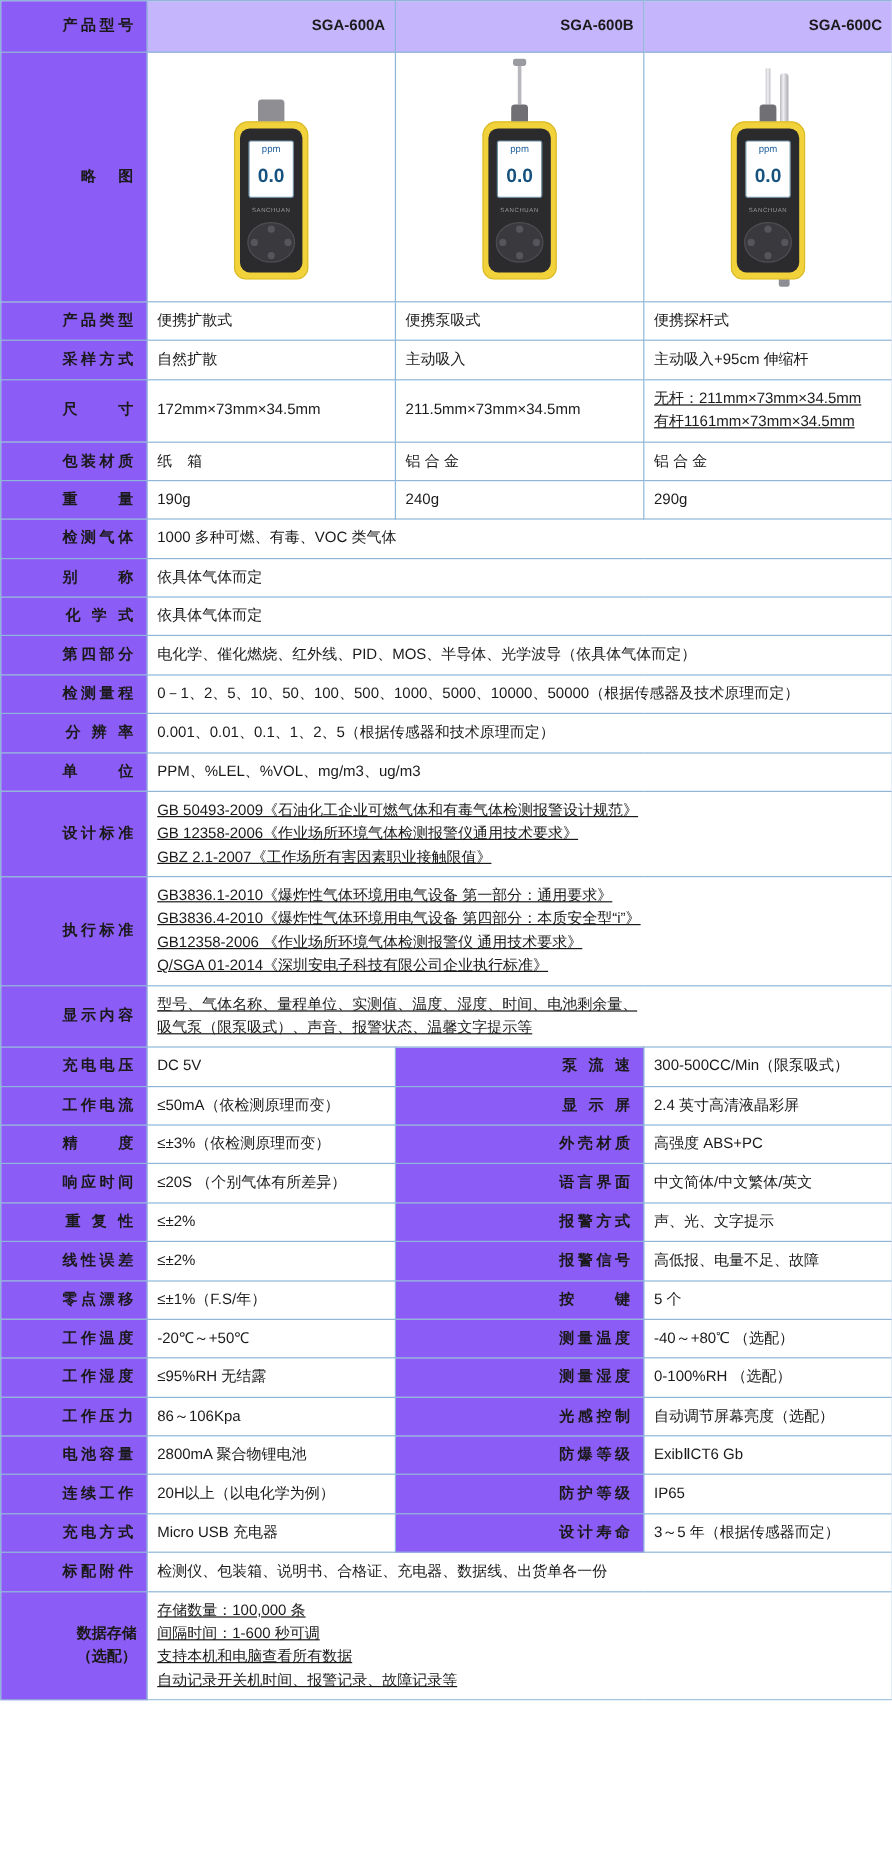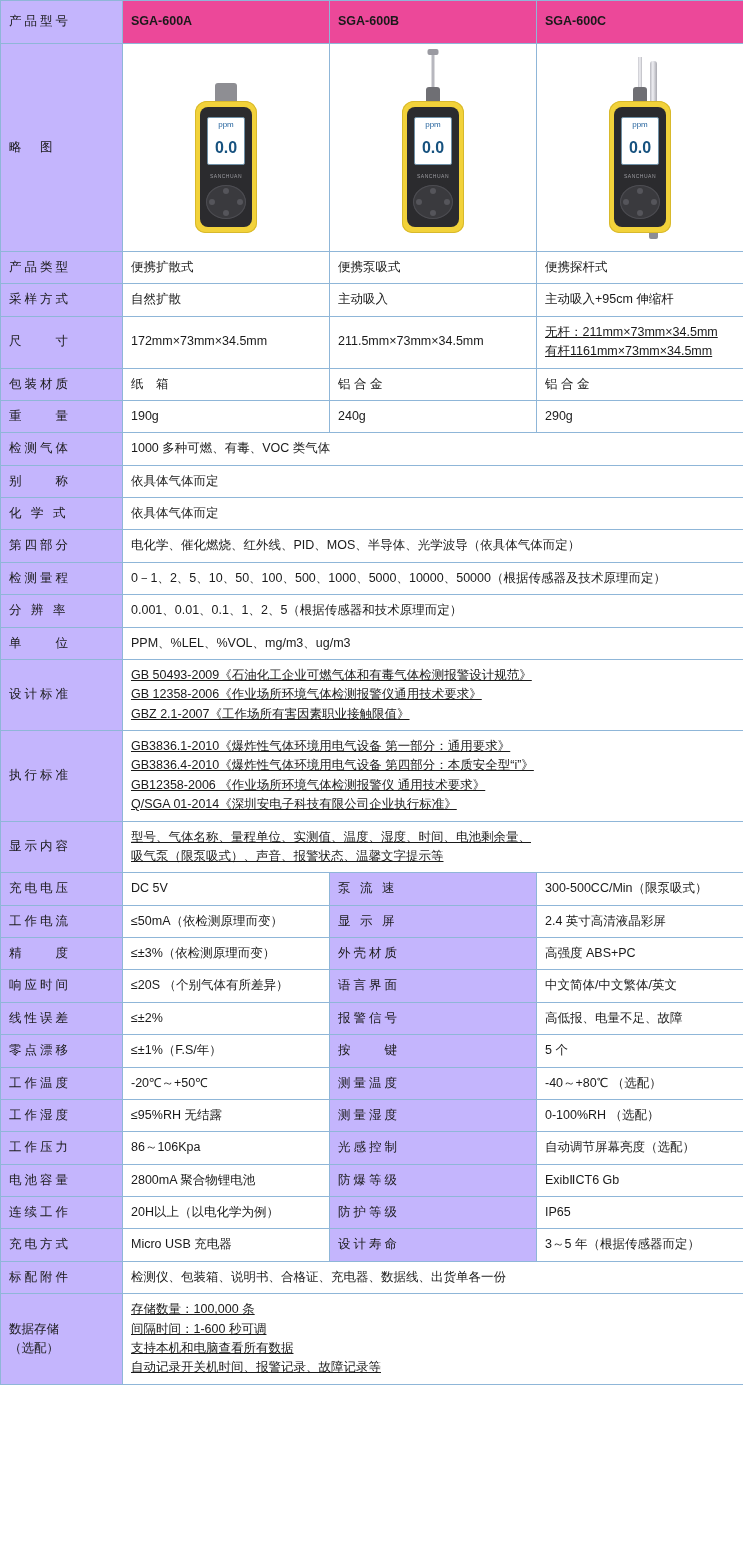--- a/index.html
+++ b/index.html
@@ -18,36 +18,36 @@
   }
   table.spec td {
     border: 1px solid #8fb6d8;
     font-size: 12.5px;
     color: #1a1a1a;
     padding: 6px 8px;
     vertical-align: middle;
     line-height: 1.55;
   }
   td.label {
-    background: #c4b5fd;
-    text-align: left;
-    font-weight: normal;
+    background: #8b5cf6;
+    text-align: right;
+    font-weight: bold;
     color: #12365c;
     letter-spacing: 3px;
     width: 122px;
   }
   td.label.nospace { letter-spacing: 0; }
   td.val {
     background: #ffffff;
     text-align: left;
   }
   td.val.center { text-align: left; }
   td.model-head {
-    background: #ec4899;
-    text-align: left;
+    background: #c4b5fd;
+    text-align: right;
     font-weight: bold;
     color: #12365c;
     font-size: 13px;
     height: 30px;
     margin-top: 37px;
   }
   td.img-cell {
     background: #ffffff;
     text-align: center;
     height: 195px;
@@ -385,20 +385,26 @@
       <td class="label">外壳材质</td>
       <td class="val">高强度 ABS+PC</td>
     </tr>
     <tr>
       <td class="label">响应时间</td>
       <td class="val">≤20S （个别气体有所差异）</td>
       <td class="label">语言界面</td>
       <td class="val">中文简体/中文繁体/英文</td>
     </tr>
     <tr>
+      <td class="label">重 复 性</td>
+      <td class="val">≤±2%</td>
+      <td class="label">报警方式</td>
+      <td class="val">声、光、文字提示</td>
+    </tr>
+    <tr>
       <td class="label">线性误差</td>
       <td class="val">≤±2%</td>
       <td class="label">报警信号</td>
       <td class="val">高低报、电量不足、故障</td>
     </tr>
     <tr>
       <td class="label">零点漂移</td>
       <td class="val">≤±1%（F.S/年）</td>
       <td class="label">按　　键</td>
       <td class="val">5 个</td>

